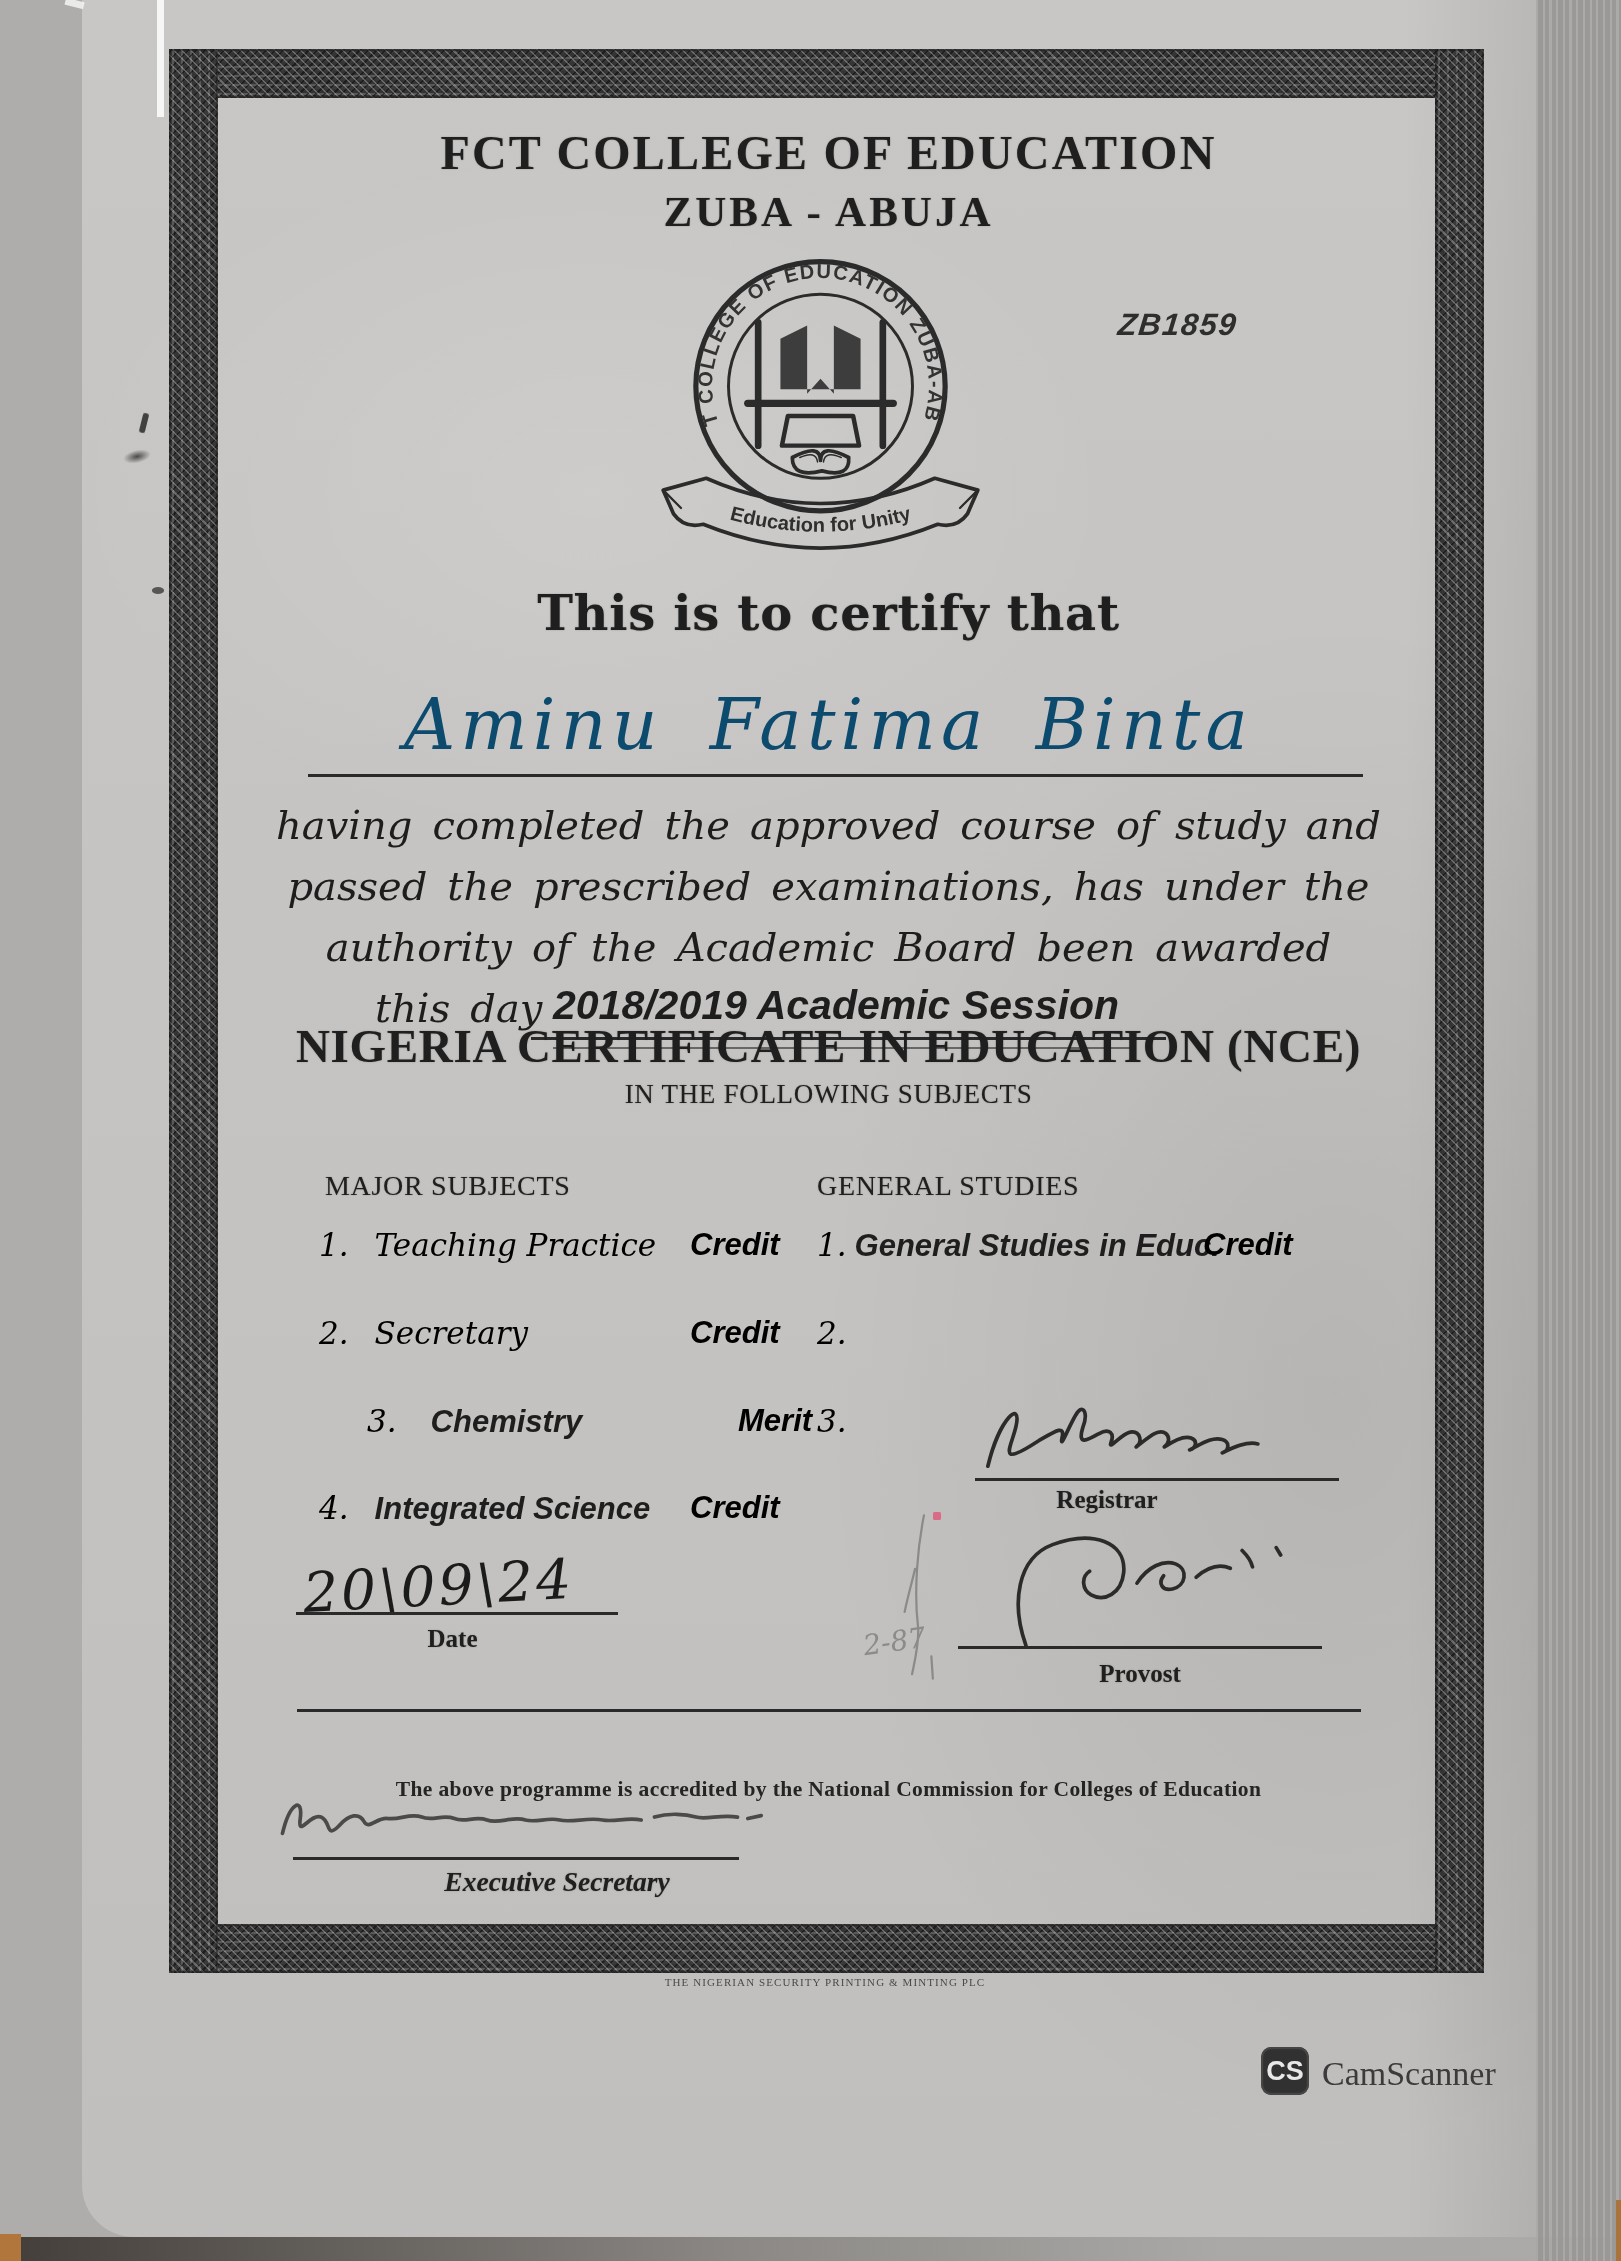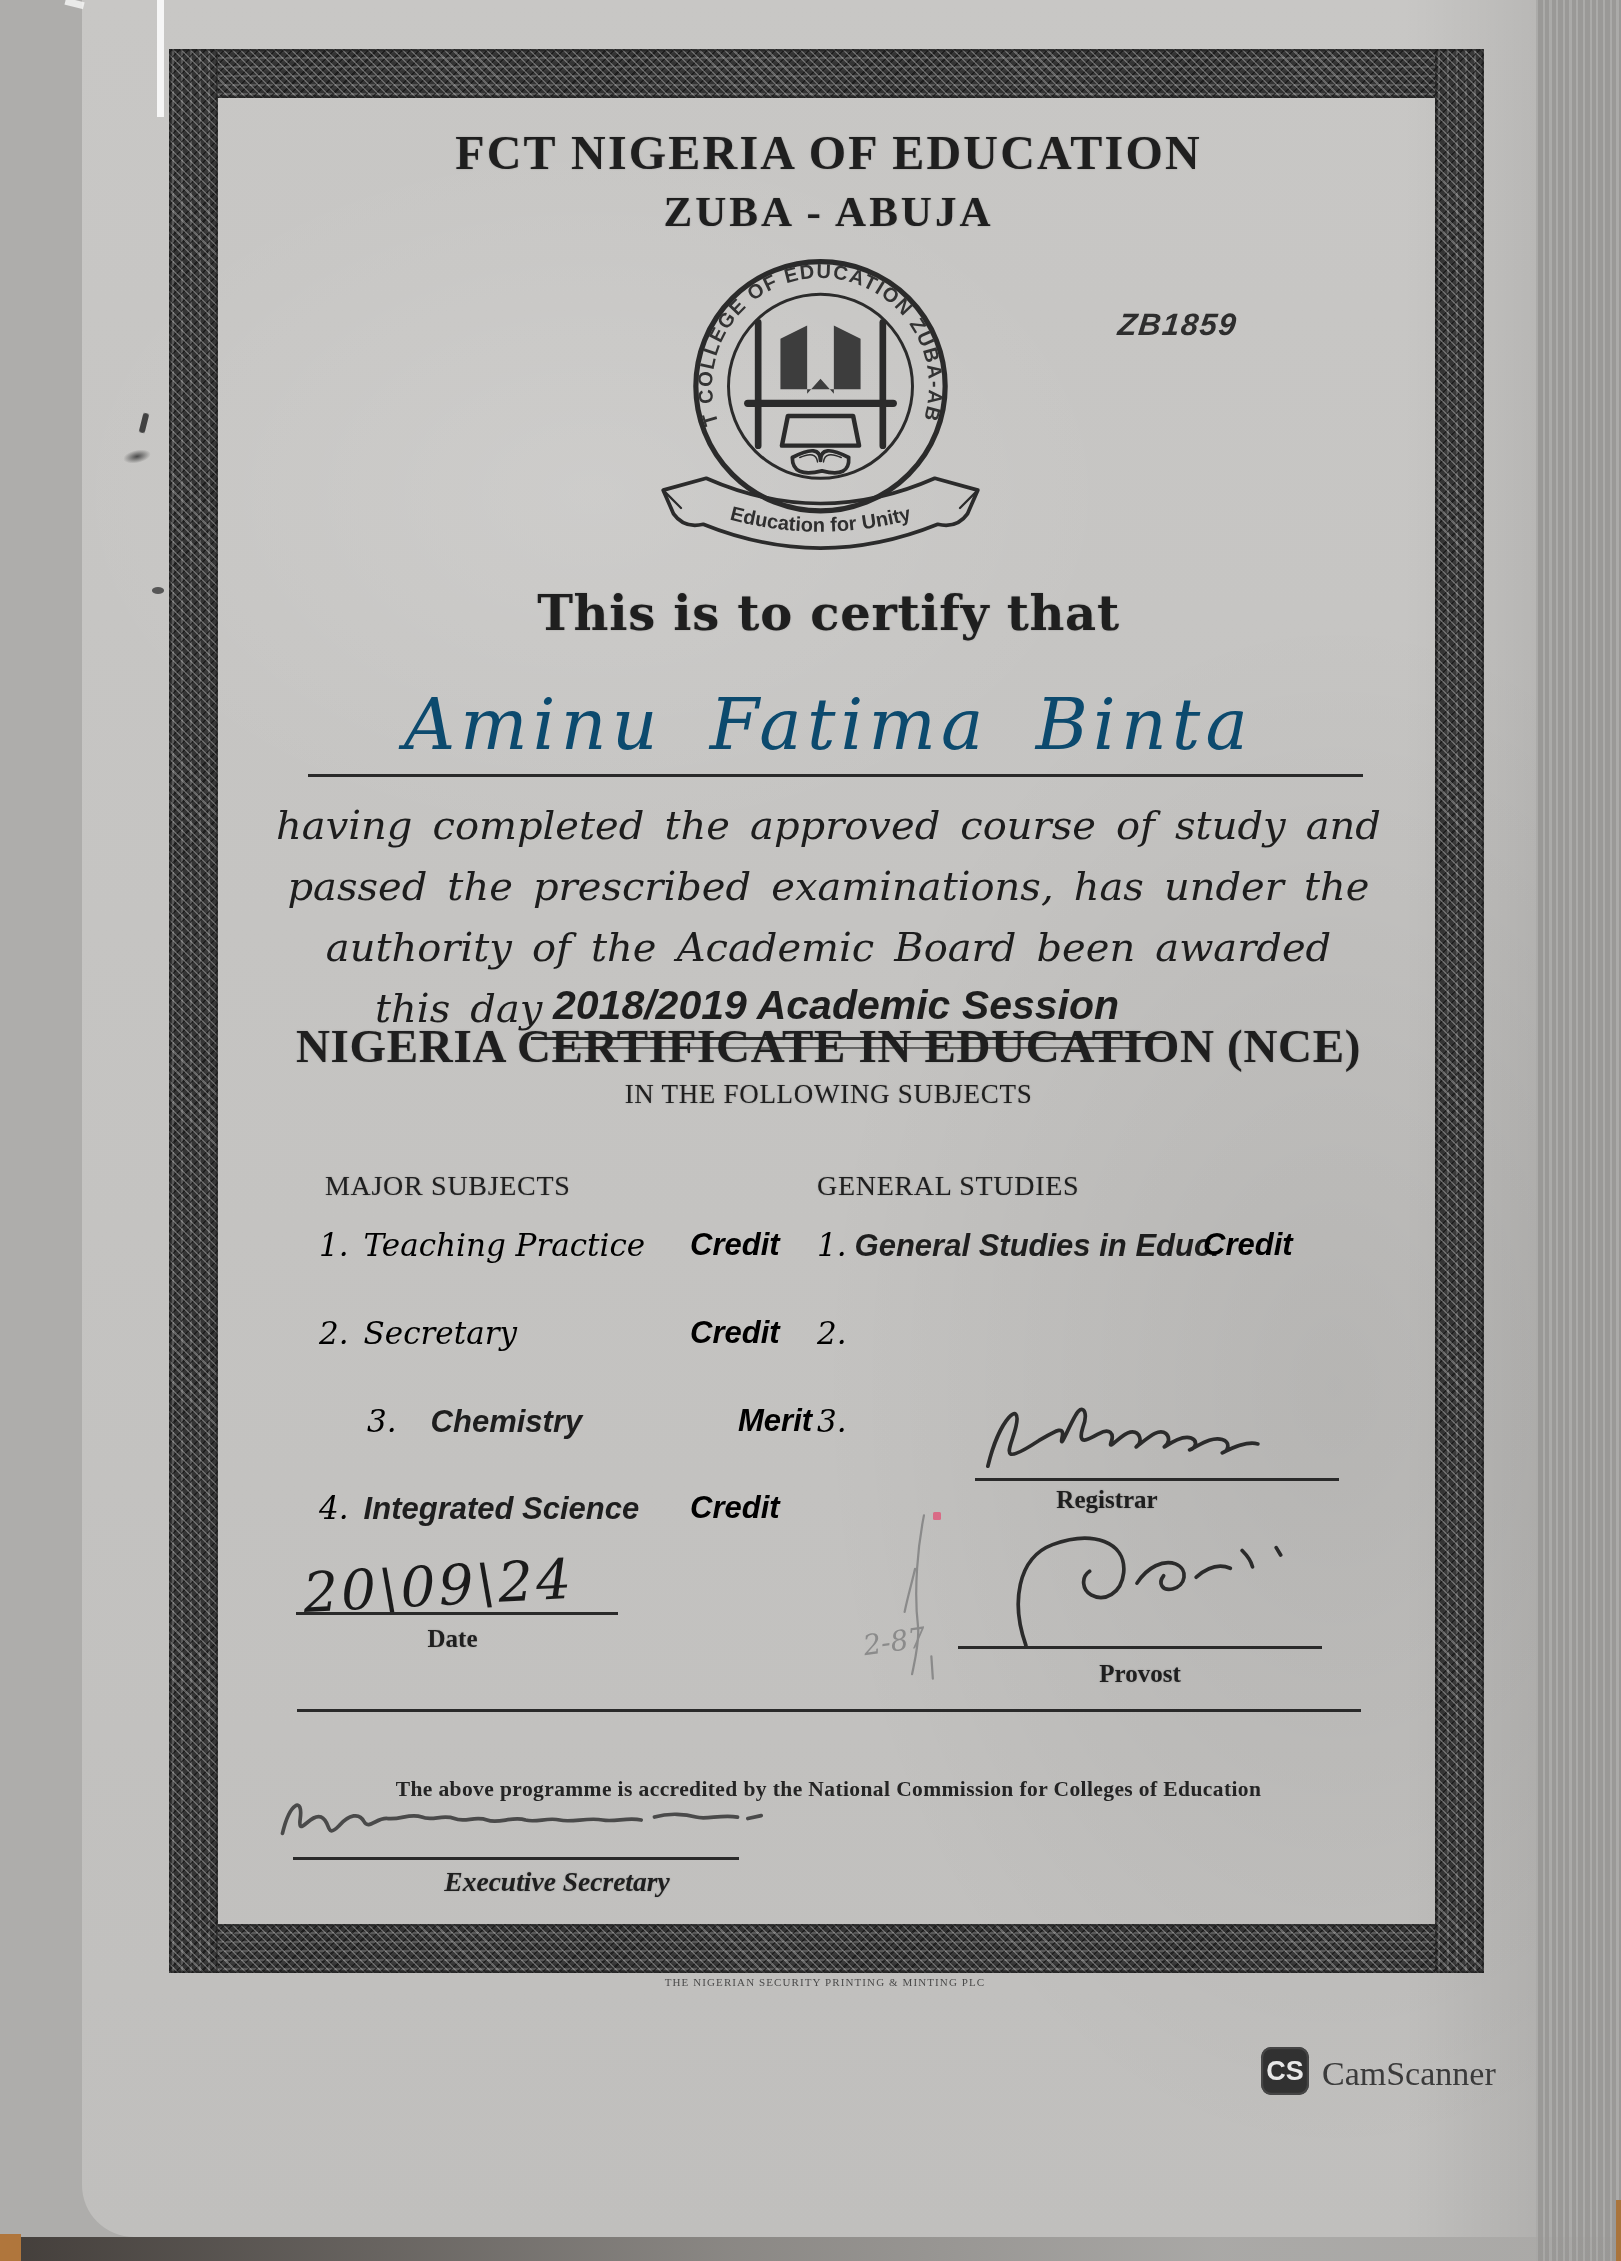--- a/index.html
+++ b/index.html
@@ -43,21 +43,21 @@
   .blackletter{font-family:"DejaVu Serif",serif;font-weight:bold;font-size:48px;letter-spacing:0.7px;}
   .script-name{font-family:"DejaVu Serif",serif;font-style:italic;font-size:71px;
                letter-spacing:5.2px;word-spacing:19.3px;color:#0c4a6e;}
   .bodyline{font-family:"DejaVu Serif",serif;font-style:italic;font-size:40px;word-spacing:7.4px;color:#1d1d1d;}
   .fill{font-family:"Liberation Sans",sans-serif;font-weight:bold;font-style:italic;color:#1e1e1e;}
   .award{font-size:47px;font-weight:bold;letter-spacing:0.7px;}
   .subhead{font-size:27px;letter-spacing:0.7px;}
   .colhead{font-size:28px;letter-spacing:0.7px;}
   .subj-row{font-size:31px;}
   .subj-row .num{font-style:italic;font-family:"DejaVu Serif",serif;}
-  .subj-row .sname{margin-left:15px;font-style:italic;font-family:"DejaVu Serif",serif;}
+  .subj-row .sname{margin-left:26px;font-style:italic;font-family:"DejaVu Serif",serif;}
   .subj-row .sname.fill, .subj-row .grade{font-family:"Liberation Sans",sans-serif;font-weight:bold;font-style:italic;}
   .grade{position:absolute;top:0;}
   .rule{background:#2a2a2a;filter:blur(0.4px);}
   .siglabel{font-size:25px;font-weight:bold;text-align:center;}
   .date-hand{font-family:"DejaVu Serif",serif;font-style:italic;font-size:55px;
              letter-spacing:3px;color:#1b1b1b;transform:rotate(-3deg);}
   .accred{font-size:21.5px;font-weight:bold;letter-spacing:0.4px;color:#242424;filter:blur(0.2px);}
   .execlabel{font-size:27.5px;font-weight:bold;font-style:italic;text-align:center;}
   .microtext{font-size:11px;letter-spacing:1.1px;color:#4a4a4a;filter:blur(0.4px);text-align:center;}
   .pencil-num{font-family:"DejaVu Serif",serif;font-style:italic;font-size:28px;color:#8b8b8b;transform:rotate(-8deg);}
@@ -82,21 +82,21 @@
 
   <div class="abs paper"></div>
   <div class="abs shade-right"></div>
   <div class="abs bed-right"></div>
 
   <div class="abs band" style="left:169px;top:49px;width:1315px;height:49px;"></div>
   <div class="abs band" style="left:169px;top:1924px;width:1315px;height:49px;"></div>
   <div class="abs band-v" style="left:169px;top:49px;width:49px;height:1924px;"></div>
   <div class="abs band-v" style="left:1435px;top:49px;width:49px;height:1924px;"></div>
 
-  <div class="abs ctr ink college" style="top:125px;">FCT NIGERIA OF EDUCATION</div>
+  <div class="abs ctr ink college" style="top:125px;">FCT COLLEGE OF EDUCATION</div>
   <div class="abs ctr ink location" style="top:187px;">ZUBA - ABUJA</div>
 
   <div class="abs serial" style="left:1118px;top:307px;">ZB1859</div>
 
   <svg class="abs" style="left:635px;top:251px;filter:blur(0.4px);" width="371" height="321" viewBox="0 0 500 432">
     <circle cx="250" cy="182" r="168" class="stroke" stroke-width="7"></circle>
     <circle cx="250" cy="182" r="124" class="stroke" stroke-width="4"></circle>
     <path id="ringpath" d="M 112.4,230.9 A 146,146 0 1 1 387.6,230.9" fill="none" stroke="none"></path>
     <text font-family="Liberation Sans, sans-serif" font-size="27" font-weight="bold" fill="#333" letter-spacing="2">
       <textPath href="#ringpath" startOffset="50%" text-anchor="middle">F.C.T COLLEGE OF EDUCATION ZUBA-ABUJA</textPath>

